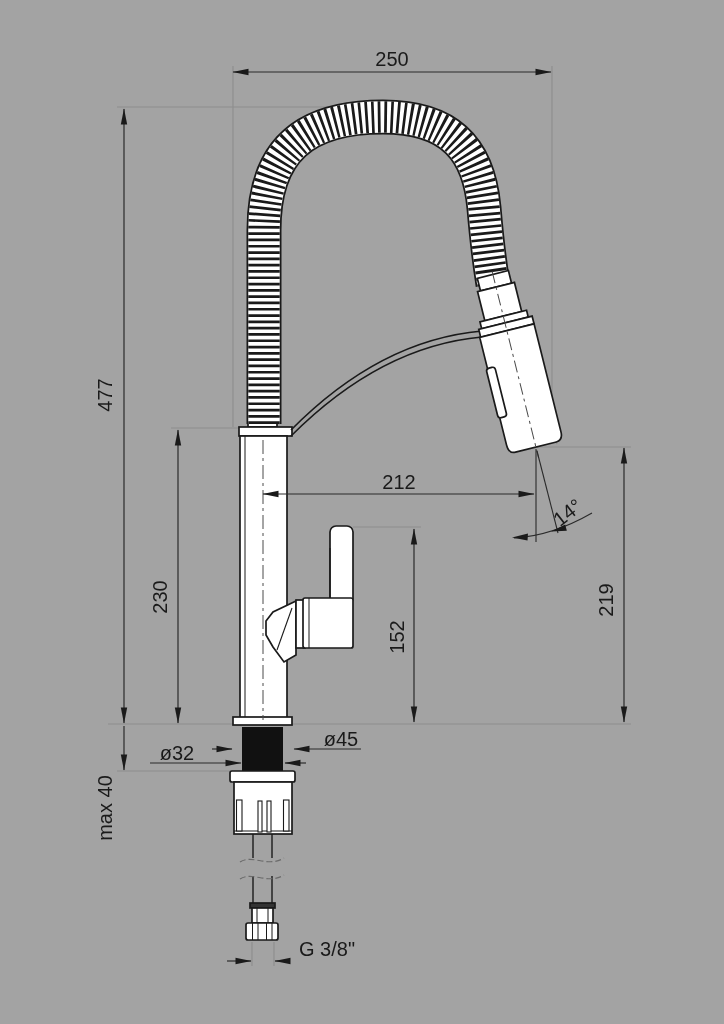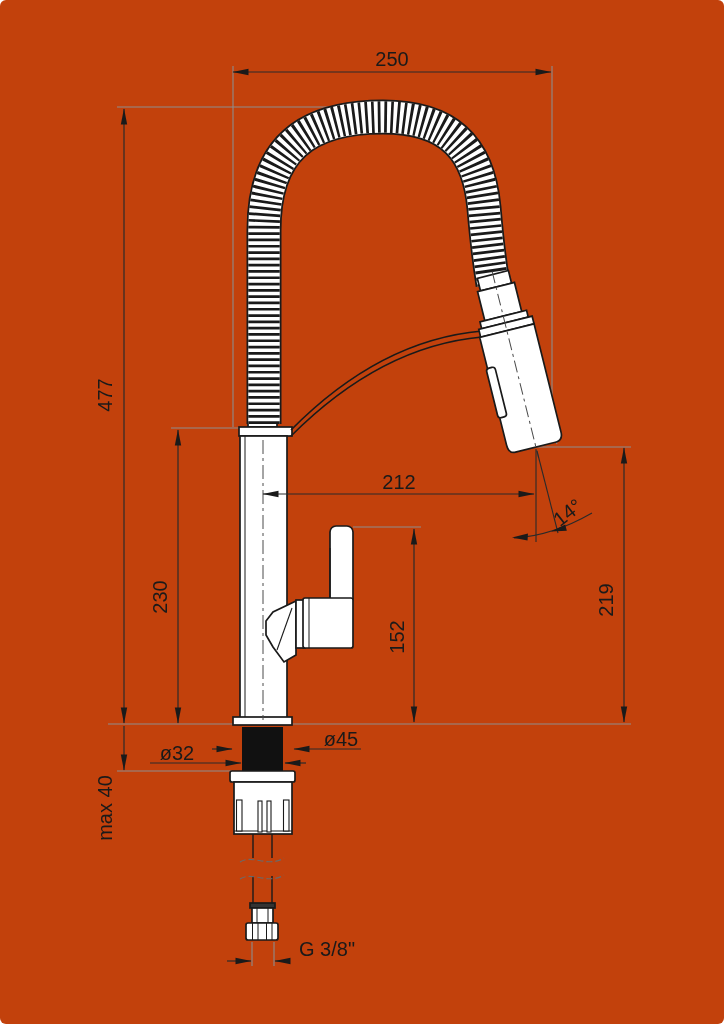--- a/index.html
+++ b/index.html
@@ -1,17 +1,17 @@
 <!DOCTYPE html>
 <html><head>
 <meta charset="utf-8">
 <style>
   html,body{margin:0;padding:0;background:#ffffff;}
-  .stage{position:relative;width:724px;height:1024px;background:#c2410c;overflow:hidden;
-         font-family:"Liberation Sans", sans-serif;border-radius:6px;}
+  .stage{position:relative;width:724px;height:1024px;background:#a3a3a3;overflow:hidden;
+         font-family:"Liberation Sans", sans-serif;}
   svg{display:block;}
   text{font-family:"Liberation Sans", sans-serif;fill:#1a1a1a;}
   .dimtxt{font-size:20px;letter-spacing:0px;}
 </style>
 </head>
 <body>
 
 <div class="stage">
 <svg width="724" height="1024" viewBox="0 0 724 1024">
   <defs>

